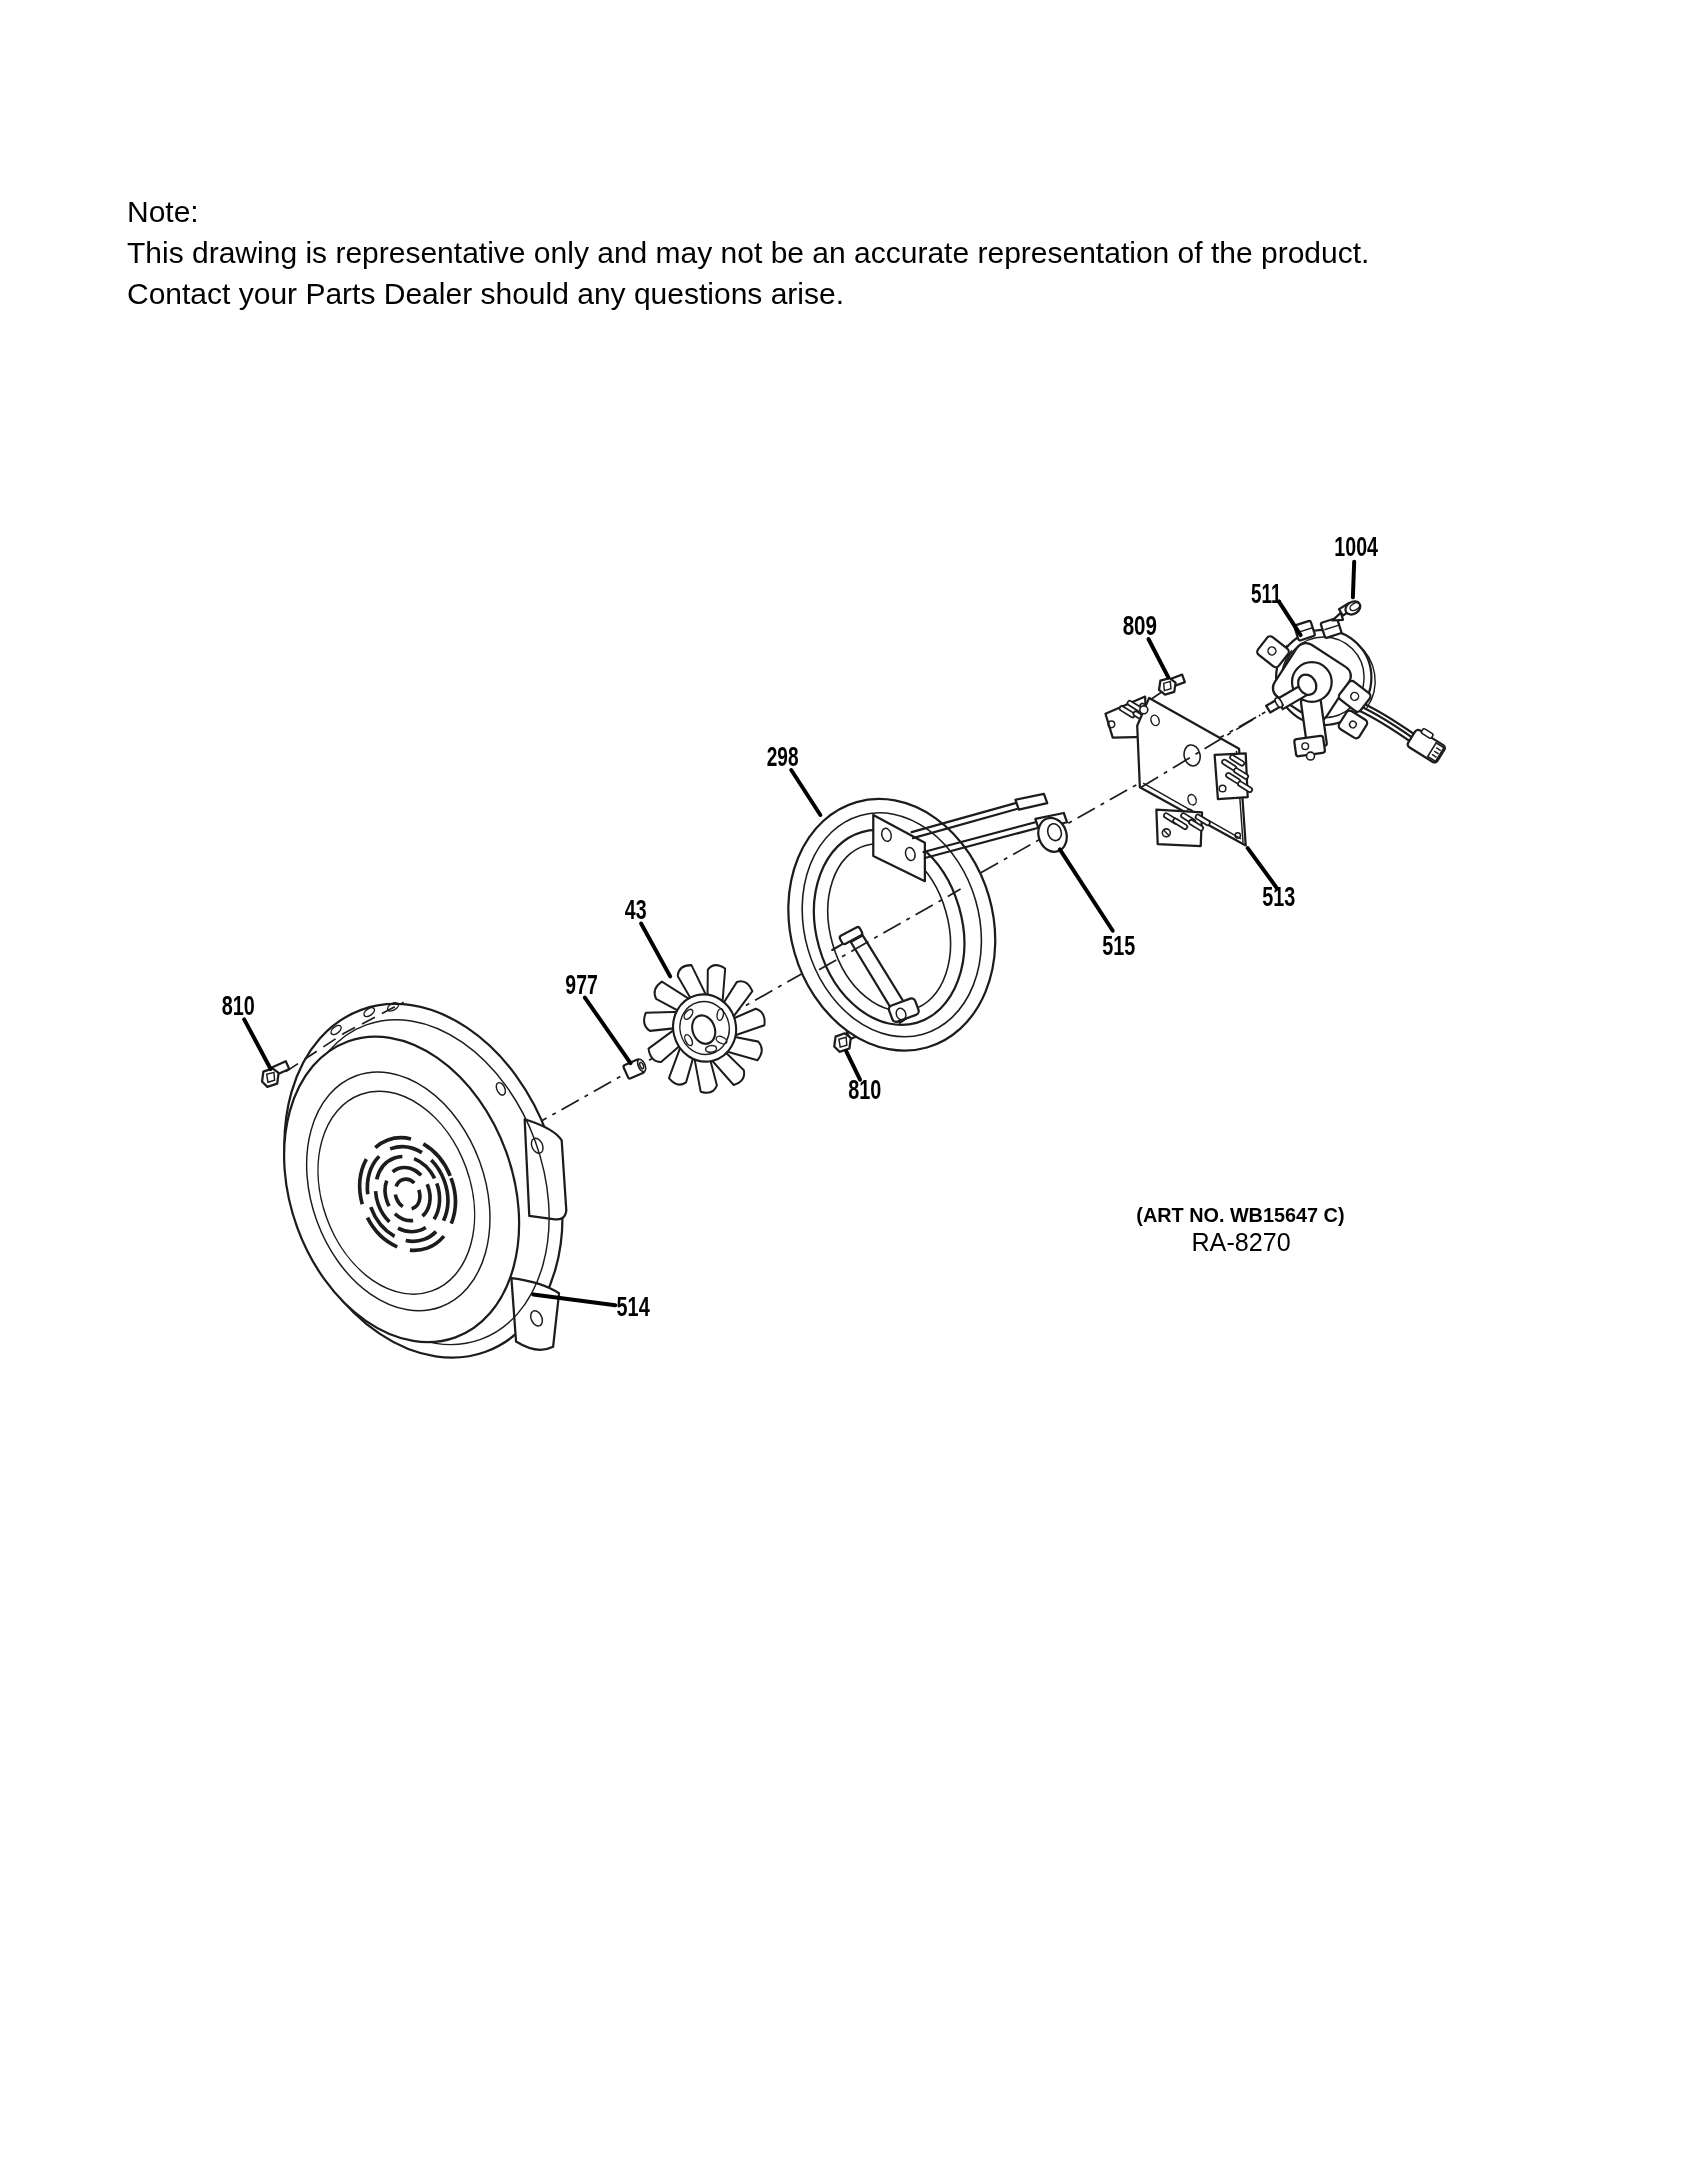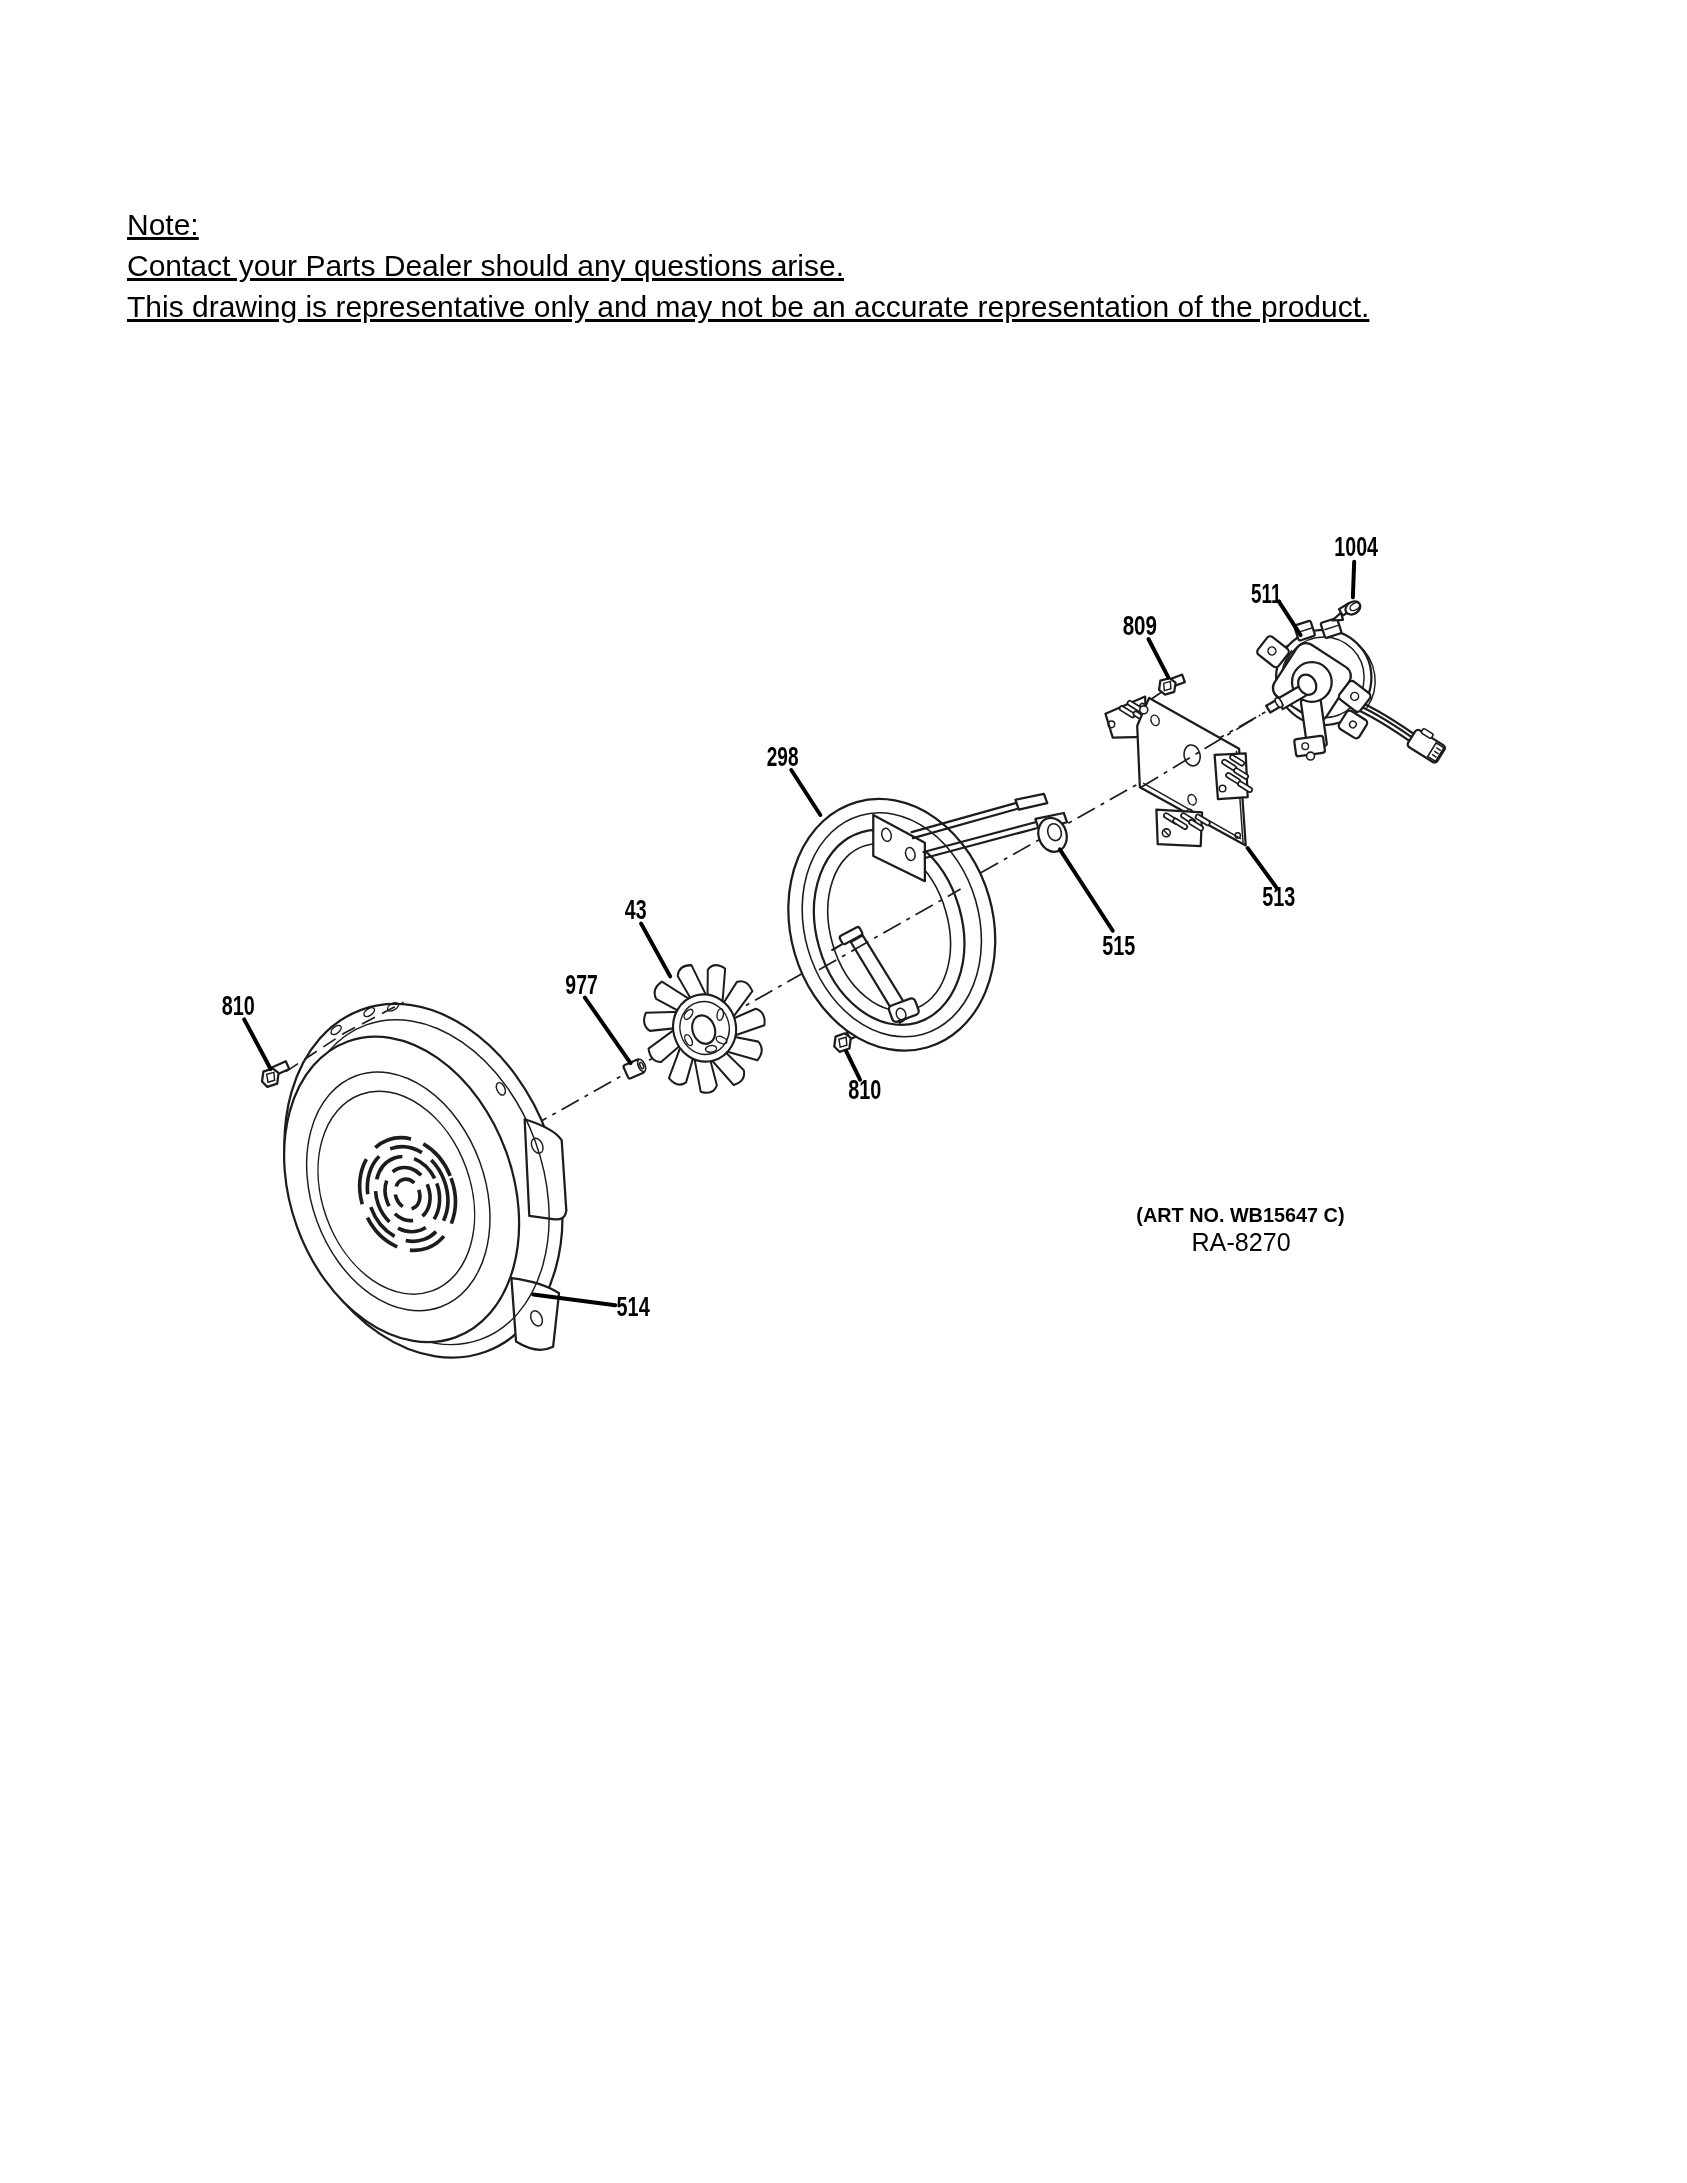--- a/index.html
+++ b/index.html
@@ -1,18 +1,18 @@
 <!DOCTYPE html>
 <html style="font-size:10.6px"><head>
 <meta charset="utf-8">
 <style>
   html,body{margin:0;padding:0;background:#ffffff;}
   #page{position:relative;width:1687px;height:2183px;background:#ffffff;overflow:hidden;
         font-family:"Liberation Sans","DejaVu Sans",sans-serif;color:#000;}
-  #note{position:absolute;left:127px;top:204px;font-size:30px;line-height:41px;color:#000;text-decoration:underline;}
+  #note{position:absolute;left:127px;top:191px;font-size:30px;line-height:41px;color:#000;}
   #note .nline{white-space:nowrap;}
   svg{position:absolute;left:0;top:0;}
   .ln{stroke:#1c1c1c;stroke-width:3.4;fill:none;stroke-linecap:round;stroke-linejoin:round;}
   .fw{stroke:#1c1c1c;stroke-width:3.4;fill:#ffffff;stroke-linejoin:round;}
   .fwthin{stroke:#1c1c1c;stroke-width:2.4;fill:#ffffff;}
   .thin{stroke:#1c1c1c;stroke-width:2.2;fill:none;}
   .dash{stroke:#1c1c1c;stroke-width:2.6;fill:none;stroke-dasharray:30 10 6 10;}
   .dash2{stroke:#1c1c1c;stroke-width:2.6;fill:none;stroke-dasharray:22 12;}
   .leader{stroke:#000;stroke-width:6;fill:none;stroke-linecap:round;}
   .plabel{font-family:"Liberation Sans","DejaVu Sans",sans-serif;font-weight:bold;font-size:41px;fill:#000;text-anchor:middle;}
@@ -20,22 +20,22 @@
   .artreg{font-family:"Liberation Sans","DejaVu Sans",sans-serif;font-size:38px;fill:#000;text-anchor:middle;}
   .slot{fill:#ffffff;stroke:#1c1c1c;stroke-width:2.6;}
 </style>
 </head>
 <body>
 
 <div id="page">
 
   <div id="note">
     <div class="nline">Note:</div>
+    <div class="nline">This drawing is representative only and may not be an accurate representation of the product.</div>
     <div class="nline">Contact your Parts Dealer should any questions arise.</div>
-    <div class="nline">This drawing is representative only and may not be an accurate representation of the product.</div>
   </div>
 
   <svg width="1687" height="2183" viewBox="0 0 2550 3300">
 
     <line class="dash" x1="800" y1="1705" x2="1915" y2="1075"></line>
 
     <g>
       <ellipse class="fw" cx="640" cy="1785" rx="200" ry="275" transform="rotate(-20 640 1785)"></ellipse>
 
       <path class="fw" d="M 793,1692 Q 838,1706 849,1724 L 856,1830 Q 854,1846 836,1843 L 800,1838 Z"></path>

